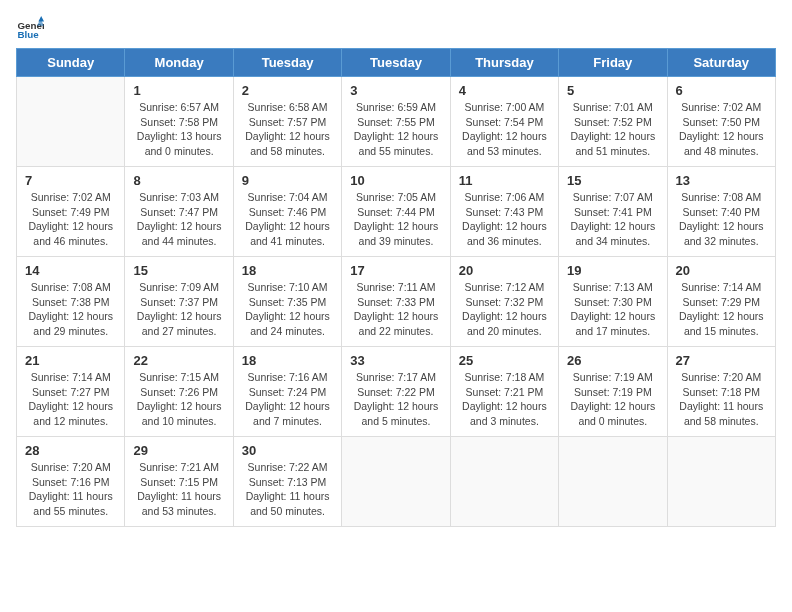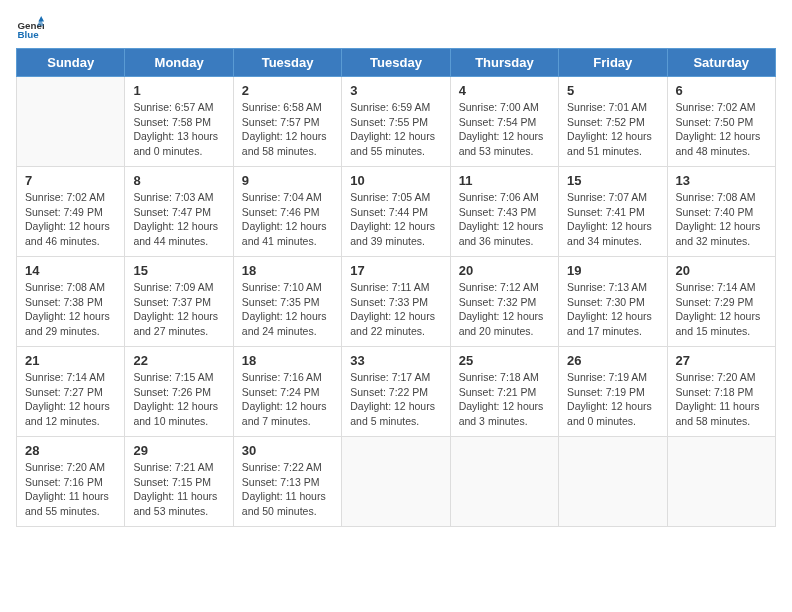--- a/index.html
+++ b/index.html
@@ -67,20 +67,21 @@
       font-size: 13px;
       font-weight: bold;
       color: #333;
       display: block;
       margin-bottom: 2px;
     }
     .day-info {
       color: #444;
       font-size: 10.5px;
       line-height: 1.4;
+      text-align: center;
     }
     tr.week-row td {
       height: 90px;
     }
   </style>
 </head>
 <body>
 
 <div class="header">
   <div class="logo">

